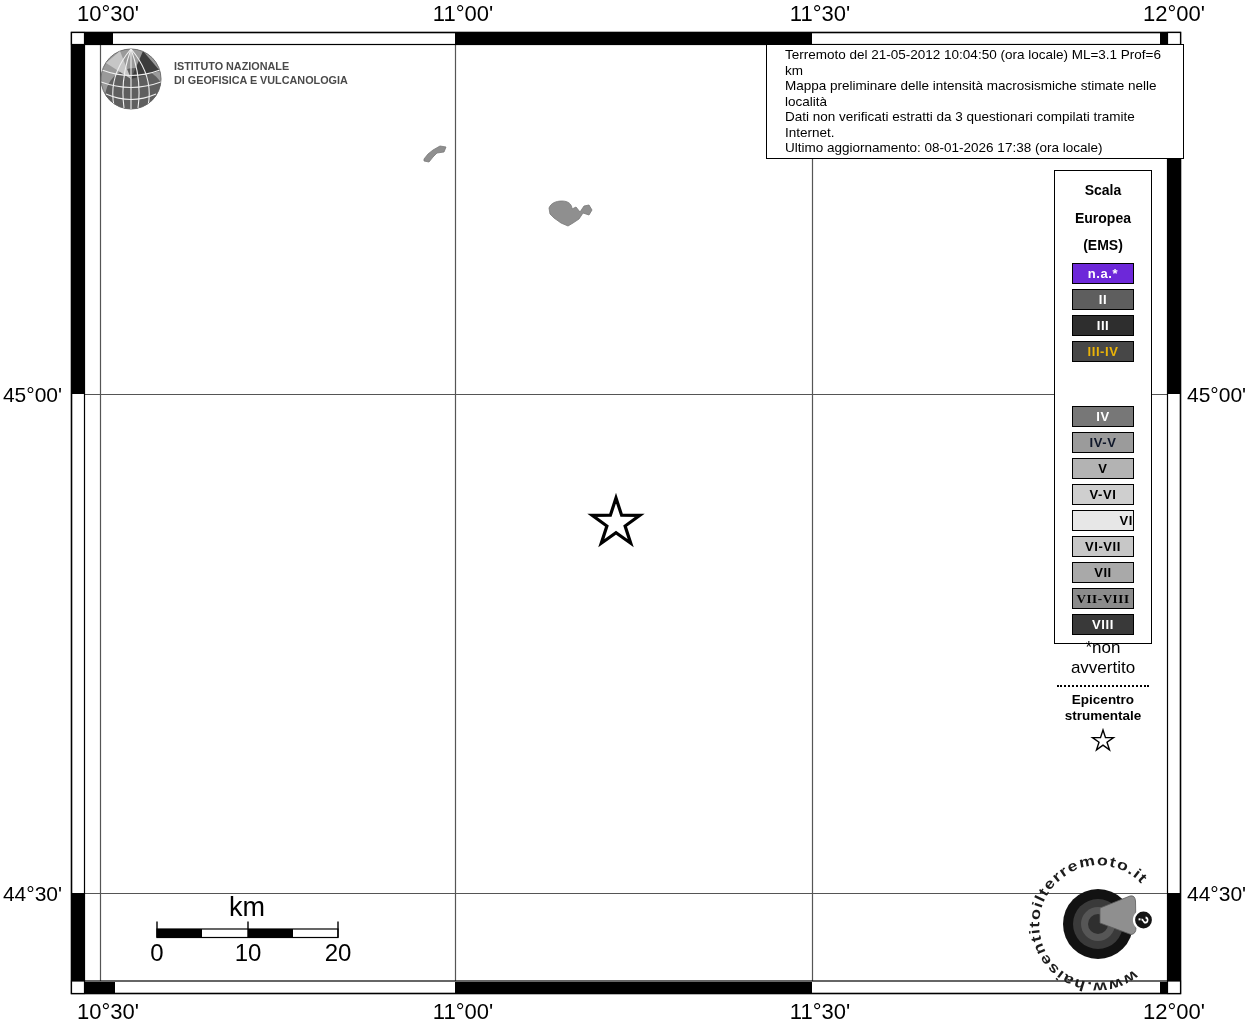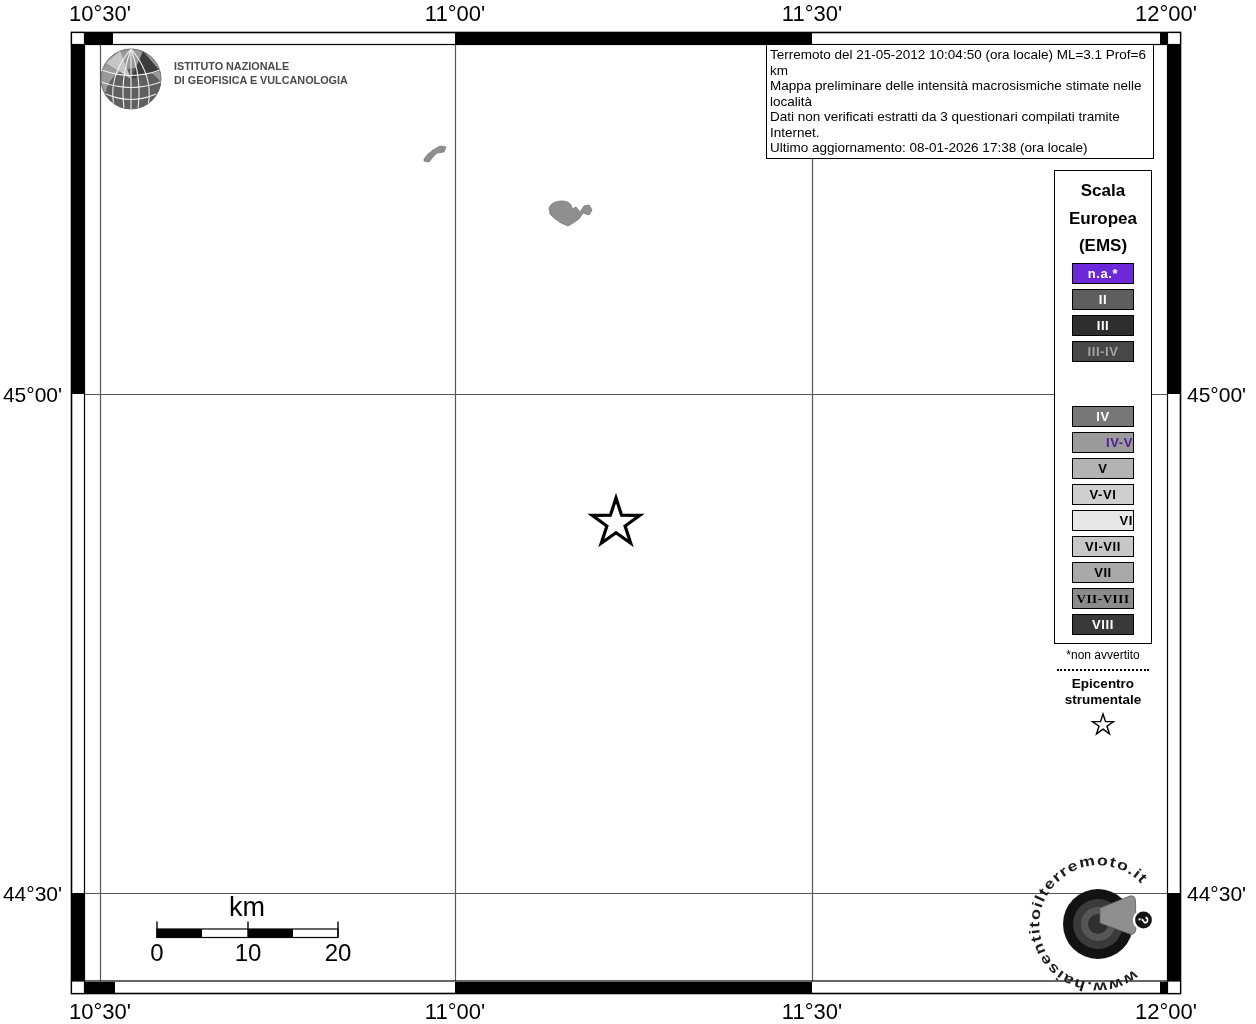--- a/index.html
+++ b/index.html
@@ -1,53 +1,53 @@
 <!DOCTYPE html>
 <html><head>
 <meta charset="utf-8">
 <style>
   html,body{margin:0;padding:0;background:#fff;}
   #stage{position:relative;width:1256px;height:1024px;background:#ffffff;
          font-family:"Liberation Sans",sans-serif;overflow:hidden;}
   #baseSvg{position:absolute;left:0;top:0;z-index:1;}
   .lbl{position:absolute;font-size:22px;color:#000;white-space:nowrap;
-       transform:translateX(-50%);z-index:2;}
+       transform:translateX(-50%);z-index:2;margin-left:8px;}
   .lat-left{position:absolute;left:0;width:62px;text-align:right;font-size:21px;z-index:2;}
   .lat-right{position:absolute;left:1187px;font-size:21px;z-index:2;}
   
   #infoBox{position:absolute;left:766px;top:44px;width:380px;
-           border:1px solid #000;background:#fff;padding:2px 3px;
+           border:1px solid #000;background:#fff;padding:2px 18px;
            font-size:13.5px;line-height:15.5px;color:#000;z-index:3;}
   
   #ingv{position:absolute;left:99px;top:46px;display:flex;z-index:3;}
   #ingvText{margin-left:11px;margin-top:13px;font-size:11.5px;font-weight:bold;
             color:#4a4a4a;line-height:14px;transform:scaleX(0.94);transform-origin:left;}
   
   #legend{position:absolute;left:1054px;top:170px;width:96px;height:472px;
           border:1px solid #000;background:#fff;z-index:3;}
-  .leg-title{font-weight:bold;font-size:17px;text-align:center;line-height:15.5px;margin-top:12px;}
+  .leg-title{font-weight:bold;font-size:14px;text-align:center;line-height:15.5px;margin-top:12px;}
   .leg-title-wrap{margin-top:6px;}
   .sw{width:60px;height:19px;border:1px solid #000;margin:5px auto 0;
       font-size:13px;font-weight:bold;text-align:center;line-height:19px;
       letter-spacing:0.6px;}
   .sw.first{margin-top:9px;}
   .li0{background:#6d28d9;color:#ffffff;}
   .li1{background:#5e5e5e;color:#ffffff;}
   .li2{background:#2e2e2e;color:#ffffff;}
-  .li3{background:#474747;color:#a3a3a3;}
+  .li3{background:#474747;color:#eab308;}
   .li4{background:#777777;color:#ffffff;margin-top:44px;}
-  .li5{background:#9b9b9b;color:#4c1d95;text-align:right;}
+  .li5{background:#9b9b9b;color:#0f172a;}
   .li6{background:#b3b3b3;color:#000000;}
   .li7{background:#cfcfcf;color:#000000;}
   .li8{background:#e7e7e7;color:#000000;text-align:right;}
   .li9{background:#c7c7c7;color:#000000;}
   .li10{background:#a9a9a9;color:#000000;}
   .li11{background:#8b8b8b;color:#000000;font-family:Liberation Serif, serif;}
   .li12{background:#393939;color:#ffffff;}
-  .footnote{font-size:12px;text-align:center;margin-top:13px;}
+  .footnote{font-size:17px;text-align:center;margin-top:3px;}
   .divider{border-top:2px dotted #000;margin:7px 2px 5px;}
   .epi{font-weight:bold;font-size:13.5px;text-align:center;line-height:16px;}
   #legStar{display:block;margin:4px auto 0;}
   
   #kmLabel{position:absolute;left:247px;top:892px;transform:translateX(-50%);
            font-size:27px;z-index:2;}
   .sbNum{position:absolute;top:939px;transform:translateX(-50%);font-size:24px;z-index:2;}
 </style>
 </head>
 <body>

